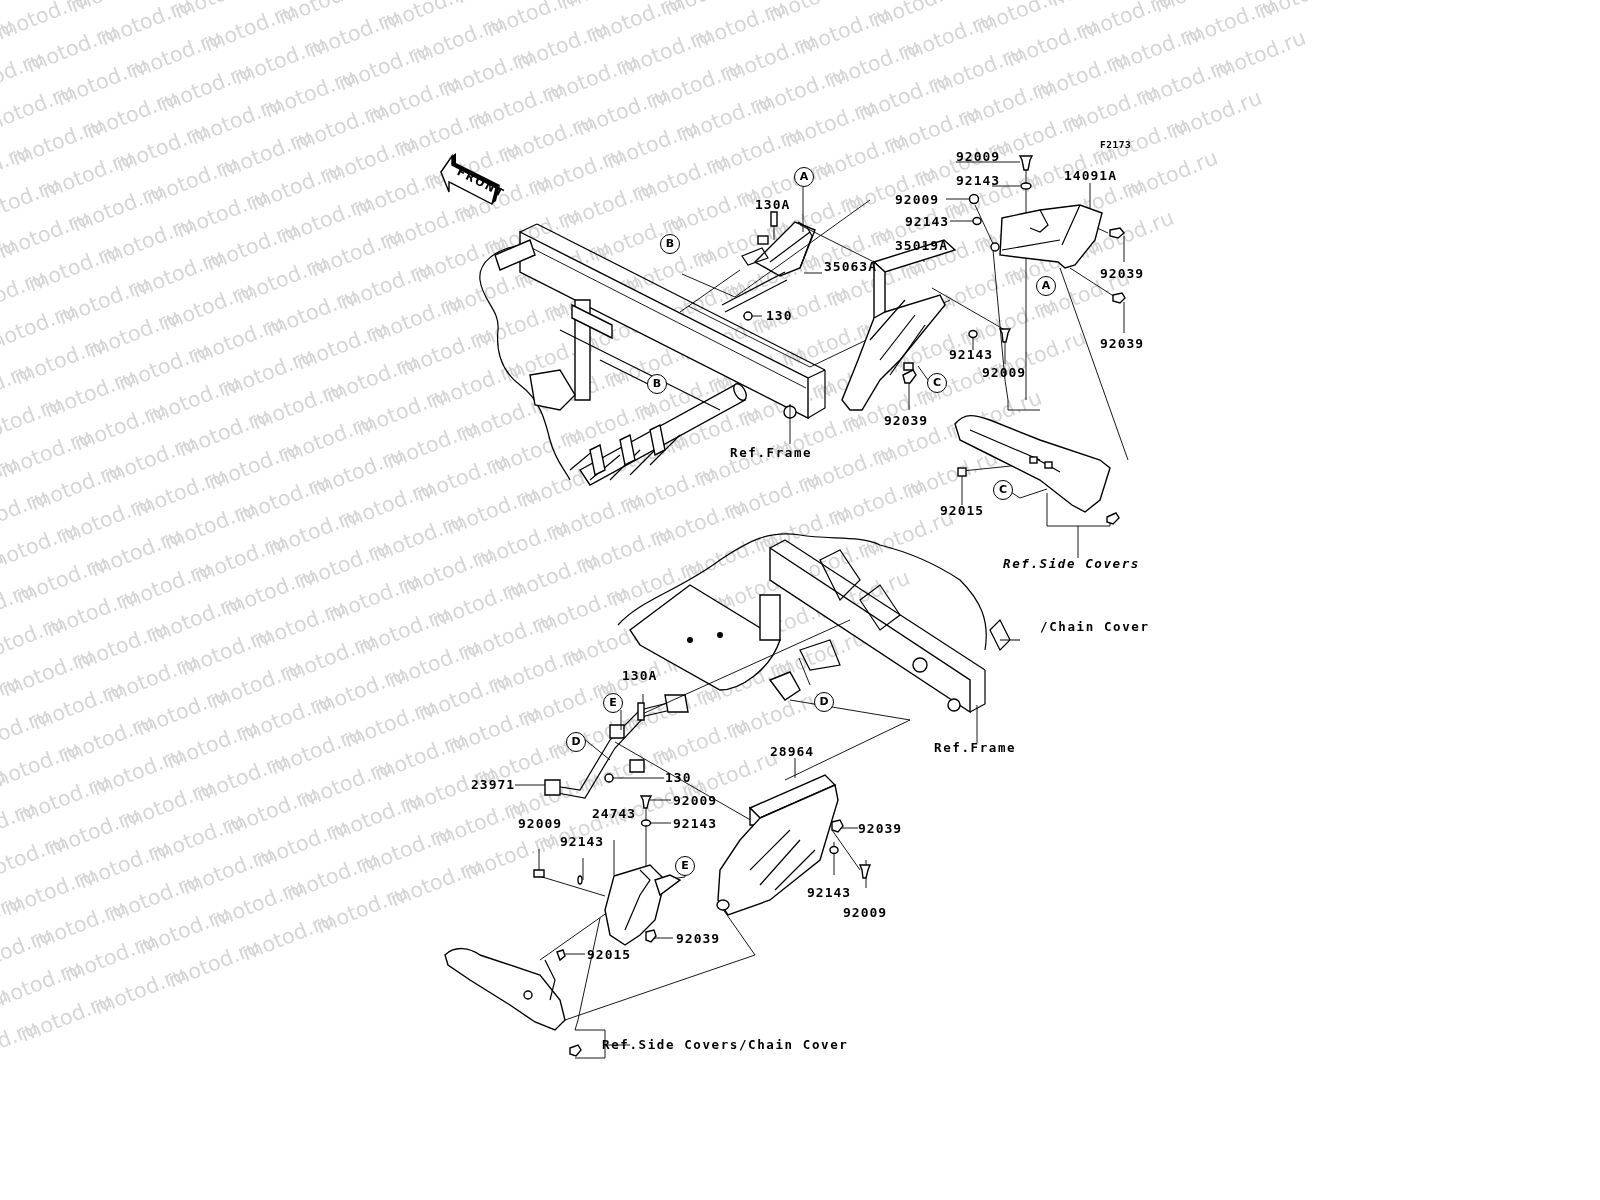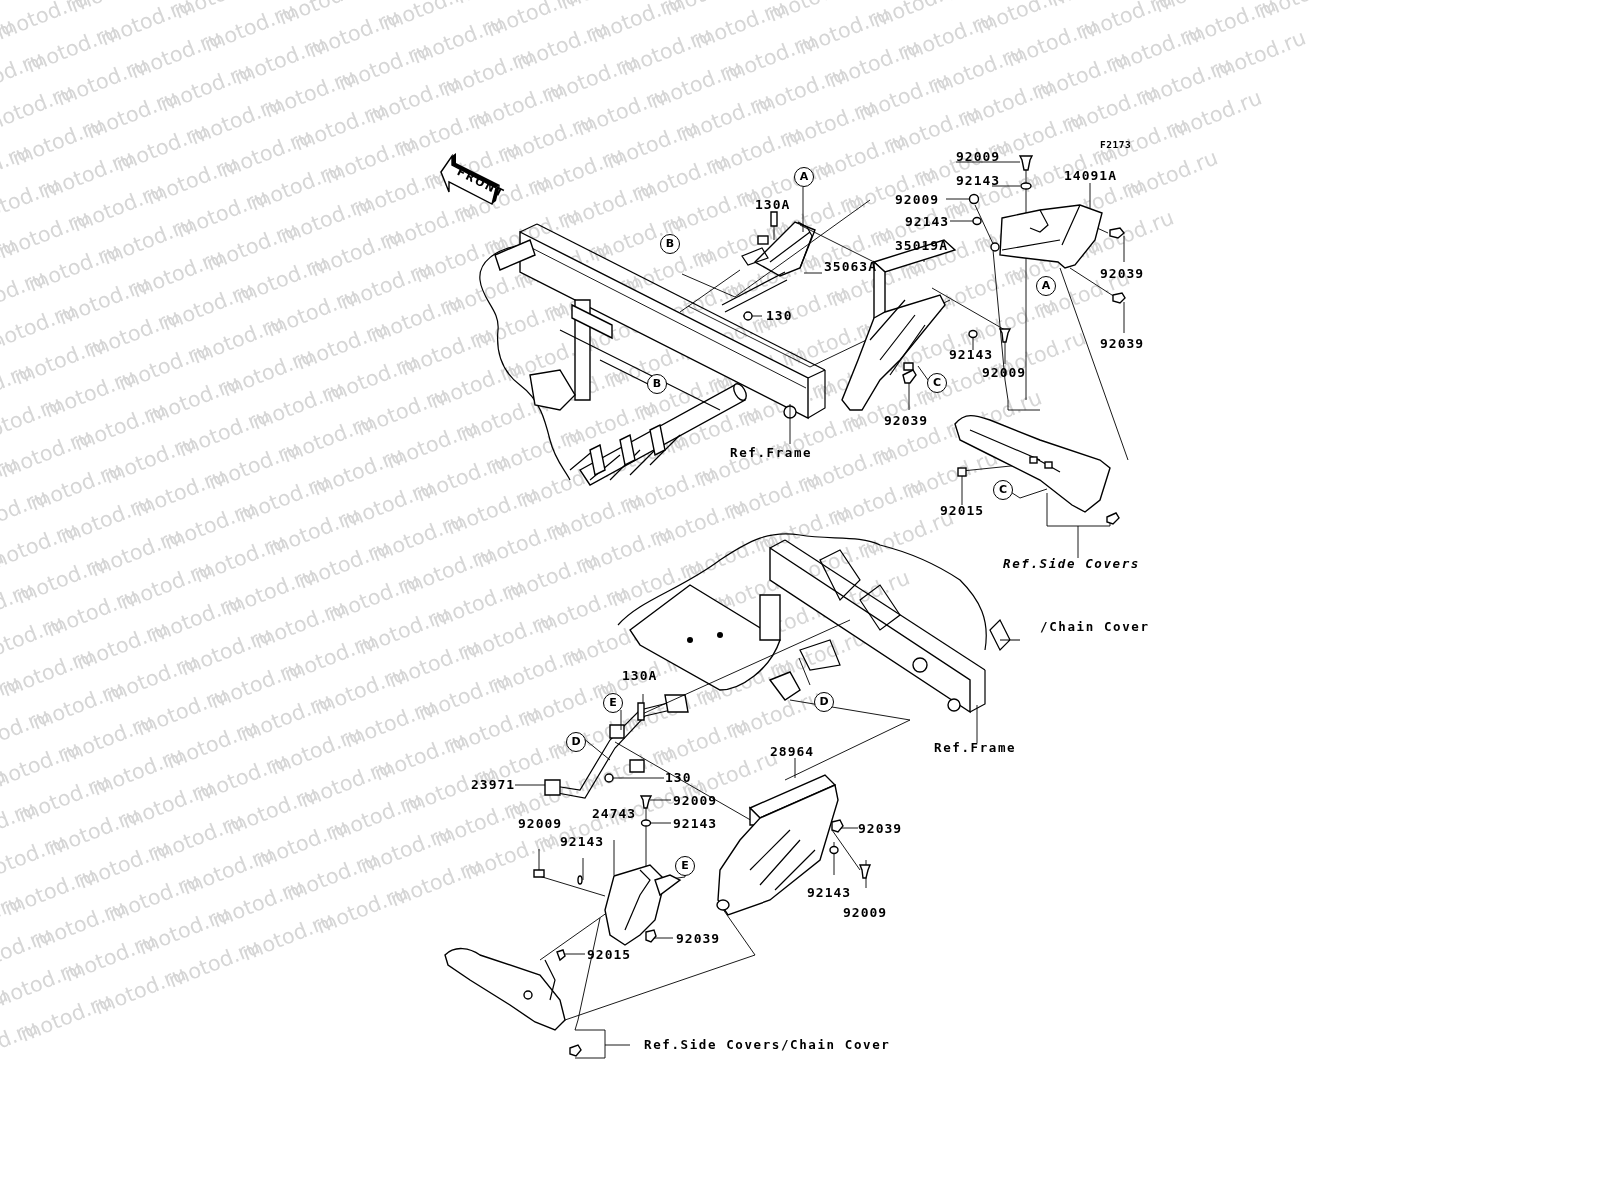--- a/index.html
+++ b/index.html
@@ -630,18 +630,18 @@
 <div class="lbl" style="left:592px;top:807px;">24743</div>
 <div class="lbl" style="left:518px;top:817px;">92009</div>
 <div class="lbl" style="left:560px;top:835px;">92143</div>
 <div class="lbl" style="left:858px;top:822px;">92039</div>
 <div class="lbl" style="left:807px;top:886px;">92143</div>
 <div class="lbl" style="left:843px;top:906px;">92009</div>
 <div class="lbl" style="left:676px;top:932px;">92039</div>
 <div class="lbl" style="left:587px;top:948px;">92015</div>
 
 <div class="lbl ref" style="left:934px;top:741px;">Ref.Frame</div>
-<div class="lbl ref" style="left:644px;top:1038px;">Ref.Side Covers/Chain Cover</div>
+<div class="lbl ref" style="left:602px;top:1038px;">Ref.Side Covers/Chain Cover</div>
 
 <div class="circ" style="left:814px;top:692px;">D</div>
 <div class="circ" style="left:566px;top:732px;">D</div>
 <div class="circ" style="left:603px;top:693px;">E</div>
 <div class="circ" style="left:675px;top:856px;">E</div>
 
 </body></html>

